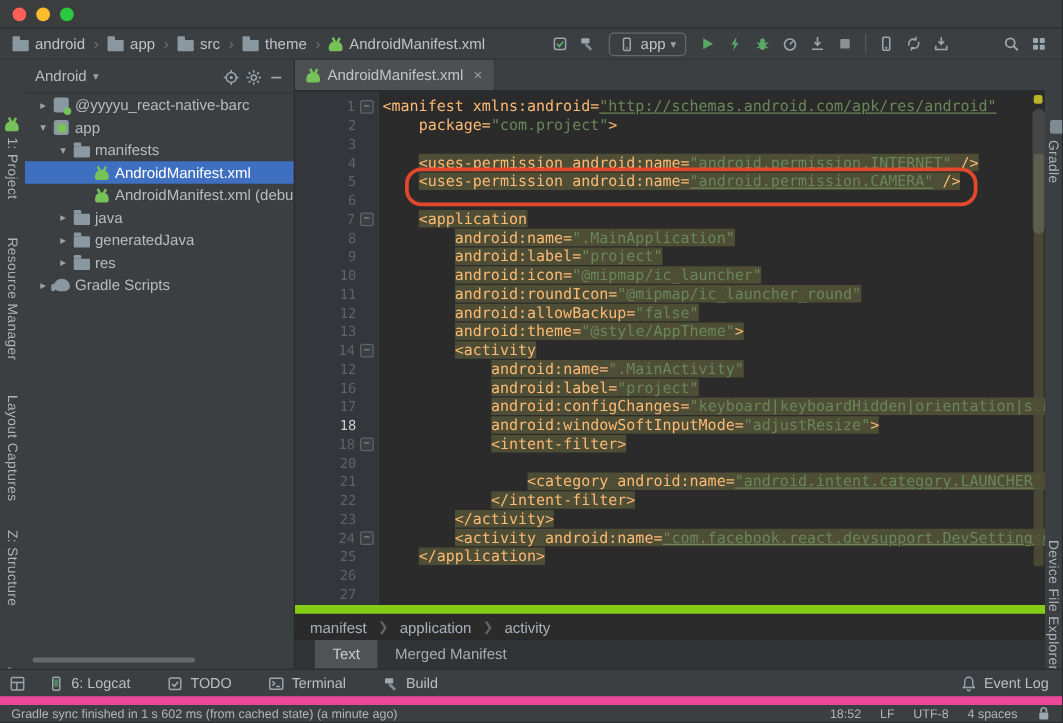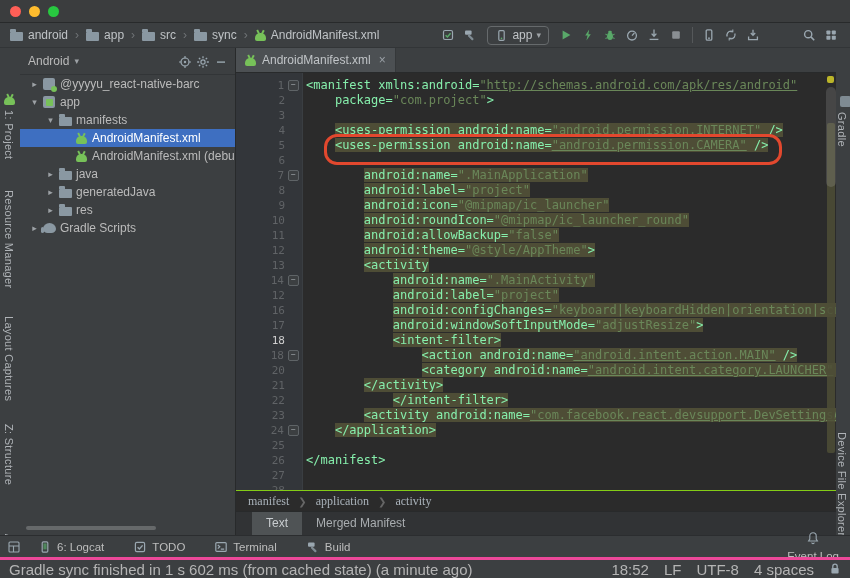--- a/index.html
+++ b/index.html
@@ -79,46 +79,46 @@
   .gutter{position:absolute;left:0;top:5px;width:66px;}
   .gline{height:15px;display:flex;align-items:center;justify-content:flex-end;padding-right:3px;gap:4px;
          color:#606366;font-size:11px;}
   .gline .num{display:inline-block;}
   .gline.cur .num{color:#CFCFCF;}
   .gline .fold{width:10px;height:15px;flex:none;}
   .gline .fold.box{width:9px;height:9px;margin-top:0;align-self:center;border:1px solid #5F6467;border-radius:2px;
                    background:#3C3F41;color:#9DA2A6;font-size:8px;line-height:7px;text-align:center;}
   .code{position:absolute;left:70px;top:5px;right:0;bottom:0;overflow:hidden;}
   .cline{height:15px;white-space:pre;}
-  .tk-t{color:#86efac;}
+  .tk-t{color:#fdba74;}
   .tk-s{color:#6A8759;}
   .tk-p{color:#A9B7C6;}
   .u{text-decoration:underline;}
   .mk{background:#4E4D36;}
   .anno{position:absolute;left:88px;top:61px;width:452px;height:25px;border:3px solid #E2482E;
         border-radius:13px;pointer-events:none;}
   .marker{position:absolute;right:1px;top:50px;width:8px;height:330px;background:#4E4D36;opacity:.85;border-radius:2px;}
   .thumb{position:absolute;right:0;top:14px;width:10px;height:100px;background:rgba(255,255,255,.13);border-radius:5px;}
   .inspect{position:absolute;right:2px;top:3px;width:7px;height:7px;background:#BBB529;border-radius:2px;}
 
-  .xbc{position:absolute;left:0;right:0;bottom:23px;height:21px;background:#2B2B2B;border-top:1px solid #84cc16;
-       display:flex;align-items:center;padding:0 12px;gap:9px;color:#A9B2BA;font-family:Liberation Serif, serif;}
+  .xbc{position:absolute;left:0;right:0;bottom:23px;height:21px;background:#2B2B2B;border-top:7px solid #84cc16;
+       display:flex;align-items:center;padding:0 12px;gap:9px;color:#A9B2BA;}
   .xbc .sep{color:#666;font-size:10px;}
   .btabs{position:absolute;left:0;right:0;bottom:0;height:23px;background:#313335;border-top:1px solid #282A2B;
          display:flex;padding-left:16px;}
   .btab{padding:0 14px;line-height:22px;color:#A9ADB0;}
   .btab.sel{background:#4F5355;color:#C9CDD0;}
 
   
   .bottombar{position:absolute;left:0;right:0;bottom:21px;height:22px;background:#3C3F41;border-top:1px solid #2B2D2F;
              display:flex;align-items:center;padding:0 7px;gap:17px;font-size:11.5px;color:#BDBDBD;box-sizing:border-box;}
   .bitem{display:inline-flex;align-items:center;gap:5px;}
-  .ev{margin-left:auto;display:inline-flex;align-items:center;gap:5px;margin-right:4px;flex-direction:column;}
-  .statusbar{position:absolute;left:0;right:0;bottom:0;height:21px;background:#3C3F41;border-top:3px solid #ec4899;
-             display:flex;align-items:center;padding:0 9px;font-size:15px;color:#B4B4B4;box-sizing:border-box;}
+  .ev{margin-left:auto;display:inline-flex;align-items:center;gap:5px;margin-right:4px;}
+  .statusbar{position:absolute;left:0;right:0;bottom:0;height:21px;background:#3C3F41;border-top:7px solid #ec4899;
+             display:flex;align-items:center;padding:0 9px;font-size:10px;color:#B4B4B4;box-sizing:border-box;}
   .st-right{margin-left:auto;display:flex;align-items:center;gap:15px;}
   svg{display:block;}
 </style>
 </head>
 <body>
 
 <div class="window">
 
   <div class="titlebar">
     <div class="tl">
@@ -140,21 +140,21 @@
           <span>app</span>
         </span>
         <span class="bc-sep">›</span>
         <span class="bc-item">
           <span class="i-folder"></span>
           <span>src</span>
         </span>
         <span class="bc-sep">›</span>
         <span class="bc-item">
           <span class="i-folder"></span>
-          <span>sync</span>
+          <span>theme</span>
         </span>
         <span class="bc-sep">›</span>
         <span class="bc-item">
           <span class="i-android"></span>
           <span>AndroidManifest.xml</span>
         </span>
       </div>
     <div class="tb-right">
       <div class="tb-group">
           <span class="tbtn">
@@ -490,40 +490,40 @@
             <span class="fold"></span>
           </div>
         </div>
       <div class="code">
           <div class="cline"><span class="tk-t">&lt;manifest xmlns:android=</span><span class="tk-s u">"http://schemas.android.com/apk/res/android"</span></div>
           <div class="cline"><span class="tk-p">    </span><span class="tk-t">package=</span><span class="tk-s">"com.project"</span><span class="tk-t">&gt;</span></div>
           <div class="cline"></div>
           <div class="cline"><span class="tk-p">    </span><span class="mk"><span class="tk-t">&lt;uses-permission android:name=</span><span class="tk-s u">"android.permission.INTERNET"</span><span class="tk-t"> /&gt;</span></span></div>
           <div class="cline"><span class="tk-p">    </span><span class="mk"><span class="tk-t">&lt;uses-permission android:name=</span><span class="tk-s u">"android.permission.CAMERA"</span><span class="tk-t"> /&gt;</span></span></div>
           <div class="cline"></div>
+          <div class="cline"><span class="tk-p">    </span><span class="mk"><span class="tk-t">&lt;application</span></span></div>
           <div class="cline"><span class="tk-p">        </span><span class="mk"><span class="tk-t">android:name=</span><span class="tk-s">".MainApplication"</span></span></div>
           <div class="cline"><span class="tk-p">        </span><span class="mk"><span class="tk-t">android:label=</span><span class="tk-s">"project"</span></span></div>
           <div class="cline"><span class="tk-p">        </span><span class="mk"><span class="tk-t">android:icon=</span><span class="tk-s">"@mipmap/ic_launcher"</span></span></div>
           <div class="cline"><span class="tk-p">        </span><span class="mk"><span class="tk-t">android:roundIcon=</span><span class="tk-s">"@mipmap/ic_launcher_round"</span></span></div>
           <div class="cline"><span class="tk-p">        </span><span class="mk"><span class="tk-t">android:allowBackup=</span><span class="tk-s">"false"</span></span></div>
           <div class="cline"><span class="tk-p">        </span><span class="mk"><span class="tk-t">android:theme=</span><span class="tk-s">"@style/AppTheme"</span><span class="tk-t">&gt;</span></span></div>
           <div class="cline"><span class="tk-p">        </span><span class="mk"><span class="tk-t">&lt;activity</span></span></div>
           <div class="cline"><span class="tk-p">            </span><span class="mk"><span class="tk-t">android:name=</span><span class="tk-s">".MainActivity"</span></span></div>
           <div class="cline"><span class="tk-p">            </span><span class="mk"><span class="tk-t">android:label=</span><span class="tk-s">"project"</span></span></div>
           <div class="cline"><span class="tk-p">            </span><span class="mk"><span class="tk-t">android:configChanges=</span><span class="tk-s">"keyboard|keyboardHidden|orientation|screenSize"</span></span></div>
           <div class="cline"><span class="tk-p">            </span><span class="mk"><span class="tk-t">android:windowSoftInputMode=</span><span class="tk-s">"adjustResize"</span><span class="tk-t">&gt;</span></span></div>
           <div class="cline"><span class="tk-p">            </span><span class="mk"><span class="tk-t">&lt;intent-filter&gt;</span></span></div>
-          <div class="cline"><span class="tk-p">                </span><span class="mk"><span class="tk-t">&lt;action android:name=</span><span class="tk-s u">"android.intent.action.MAIN"</span><span class="tk-t"> /&gt;</span></span></div>
+          <div class="cline"><span class="tk-p">                </span></div>
           <div class="cline"><span class="tk-p">                </span><span class="mk"><span class="tk-t">&lt;category android:name=</span><span class="tk-s u">"android.intent.category.LAUNCHER"</span><span class="tk-t"> /&gt;</span></span></div>
+          <div class="cline"><span class="tk-p">            </span><span class="mk"><span class="tk-t">&lt;/intent-filter&gt;</span></span></div>
           <div class="cline"><span class="tk-p">        </span><span class="mk"><span class="tk-t">&lt;/activity&gt;</span></span></div>
-          <div class="cline"><span class="tk-p">            </span><span class="mk"><span class="tk-t">&lt;/intent-filter&gt;</span></span></div>
           <div class="cline"><span class="tk-p">        </span><span class="mk"><span class="tk-t">&lt;activity android:name=</span><span class="tk-s u">"com.facebook.react.devsupport.DevSettingsActivity"</span></span></div>
           <div class="cline"><span class="tk-p">    </span><span class="mk"><span class="tk-t">&lt;/application&gt;</span></span></div>
           <div class="cline"></div>
-          <div class="cline"><span class="tk-t">&lt;/manifest&gt;</span></div>
           <div class="cline"></div>
         </div>
       <div class="anno"></div>
       <div class="marker"></div>
       <div class="thumb"></div>
       <div class="inspect"></div>
     </div>
 
     <div class="xbc">
         <span>manifest</span>

